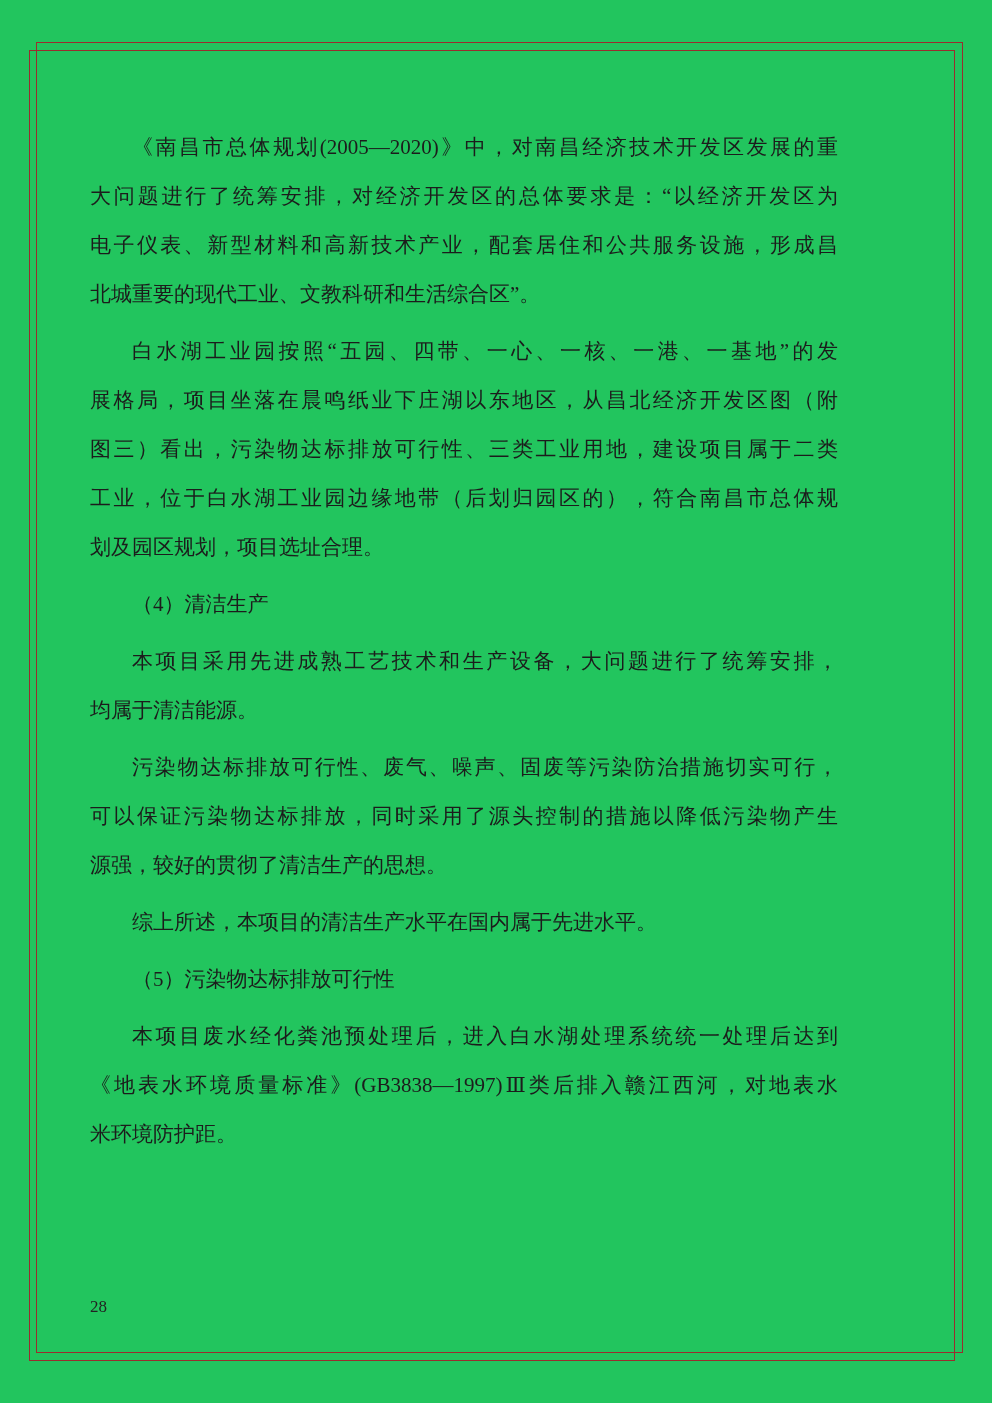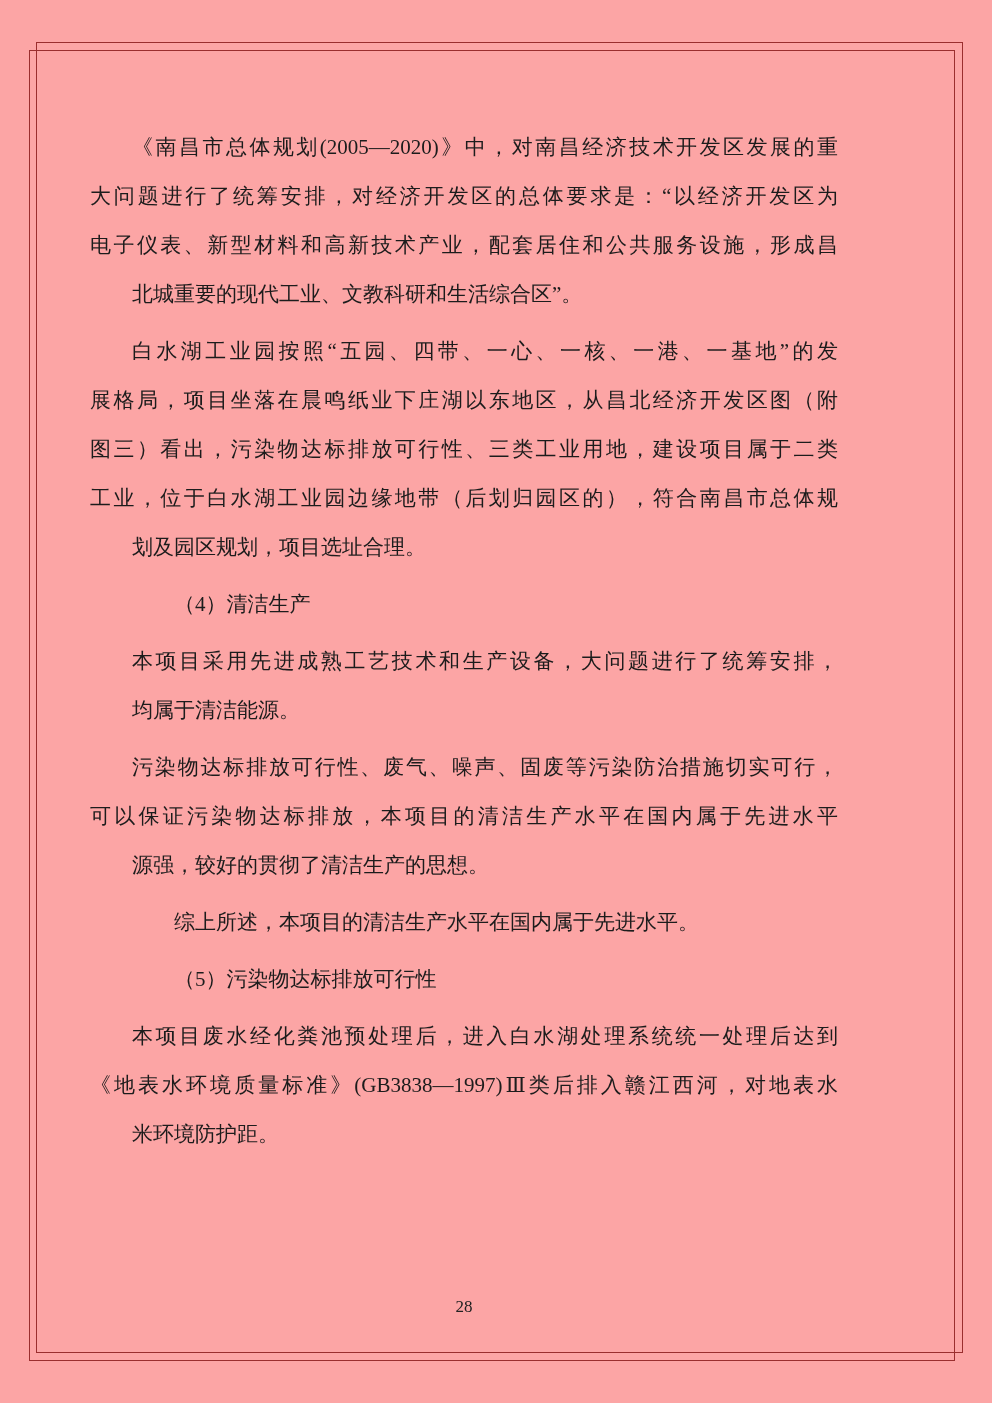--- a/index.html
+++ b/index.html
@@ -4,21 +4,21 @@
 <style>
   html, body {
     margin: 0;
     padding: 0;
     background: #ffffff;
   }
   .page {
     position: relative;
     width: 992px;
     height: 1403px;
-    background: #fca5a5;
+    background: #22c55e;
     overflow: hidden;
     font-family: "Liberation Serif", "DejaVu Serif", serif;
   }
   .frame {
     position: absolute;
     box-sizing: border-box;
     border: 1.5px solid #9a2e2e;
     background: transparent;
   }
   
@@ -51,28 +51,26 @@
     line-height: 49px;
     text-align: justify;
     text-align-last: justify;
     white-space: nowrap;
   }
   .line.firstline {
     text-indent: 2em;
   }
   .line.endline {
     text-align-last: left;
-    margin-left: 42px;
   }
   .page-number {
     position: absolute;
     left: 90px;
     top: 1296px;
     width: 748px;
-    text-align: center;
     font-size: 17px;
     color: #222222;
     line-height: 22px;
   }
 </style>
 </head>
 <body>
 
 <div class="page">
   <div class="frame frame-outer" style="border-color: rgb(154, 46, 46);"></div>
@@ -93,21 +91,21 @@
       </div>
       <div class="para">
         <div class="line firstline endline">（4）清洁生产</div>
       </div>
       <div class="para">
         <div class="line firstline">本项目采用先进成熟工艺技术和生产设备，大问题进行了统筹安排，</div>
         <div class="line endline">均属于清洁能源。</div>
       </div>
       <div class="para">
         <div class="line firstline">污染物达标排放可行性、废气、噪声、固废等污染防治措施切实可行，</div>
-        <div class="line">可以保证污染物达标排放，本项目的清洁生产水平在国内属于先进水平</div>
+        <div class="line">可以保证污染物达标排放，同时采用了源头控制的措施以降低污染物产生</div>
         <div class="line endline">源强，较好的贯彻了清洁生产的思想。</div>
       </div>
       <div class="para">
         <div class="line firstline endline">综上所述，本项目的清洁生产水平在国内属于先进水平。</div>
       </div>
       <div class="para">
         <div class="line firstline endline">（5）污染物达标排放可行性</div>
       </div>
       <div class="para">
         <div class="line firstline">本项目废水经化粪池预处理后，进入白水湖处理系统统一处理后达到</div>

